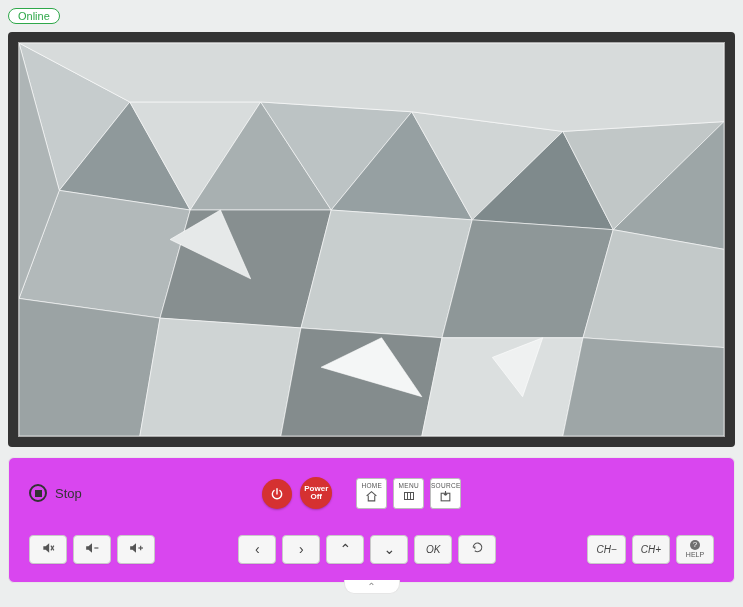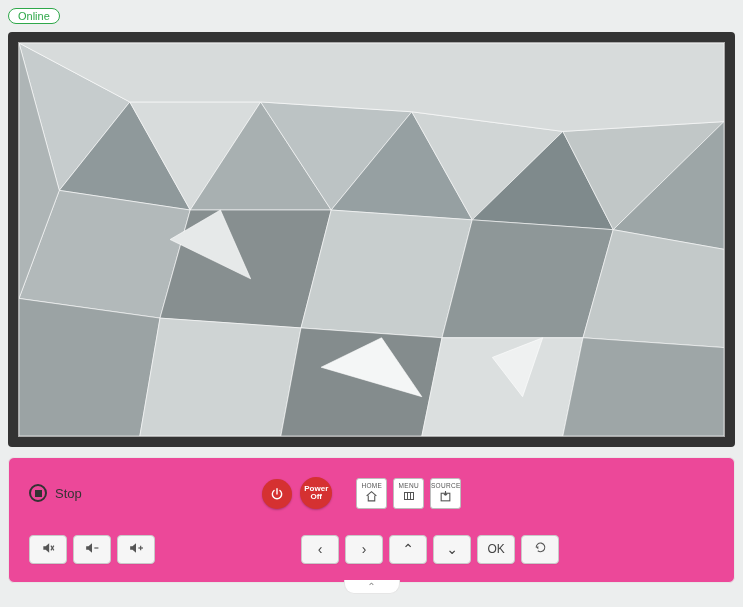--- a/index.html
+++ b/index.html
@@ -37,21 +37,21 @@
     position: relative;
     overflow: hidden;
   }
   .screen-inner svg {
     display: block;
     width: 100%;
     height: 100%;
   }
   .control-panel {
     margin-top: 10px;
-    background: #ec4899;
+    background: #d946ef;
     border-radius: 6px;
     border: 0.5px solid #e6e6e6;
     padding: 18px 20px 0 20px;
     position: relative;
   }
   .row1 {
     display: flex;
     align-items: center;
     height: 34px;
   }
@@ -142,21 +142,21 @@
     background: #f6f6f6;
     display: flex;
     align-items: center;
     justify-content: center;
     font-size: 12px;
     color: #444;
     cursor: pointer;
     box-shadow: 0 1px 0 rgba(0,0,0,0.04);
   }
   .rect-btn .glyph { font-size: 14px; }
-  .rect-btn.mini { font-size: 12px; }
+  .rect-btn.mini { font-size: 10px; font-style: italic; }
   .help-stack { display: flex; flex-direction: column; align-items: center; line-height: 1; }
   .help-q {
     width: 10px; height: 10px; border-radius: 50%;
     background: #707070; color: #fff; font-size: 8px;
     display: flex; align-items: center; justify-content: center;
     margin-bottom: 1px;
   }
   .help-text { font-size: 7px; color: #555; }
 
   .expand-tab {
@@ -346,20 +346,34 @@
             <svg width="15" height="13" viewBox="0 0 24 24">
                 <path d="M4 12a8 8 0 1 1 3 6" fill="none" stroke="#555" stroke-width="2"></path>
                 <path d="M4 12l4-3v6z" fill="#555"></path>
               </svg>
           </span>
         </div>
       </div>
 
       <div style="flex:1 1 auto;"></div>
 
+      <div class="group-ch">
+        <div class="rect-btn mini">
+            <span>CH−</span>
+          </div>
+        <div class="rect-btn mini">
+            <span>CH+</span>
+          </div>
+        <div class="rect-btn">
+          <div class="help-stack">
+            <span class="help-q">?</span>
+            <span class="help-text">HELP</span>
+          </div>
+        </div>
+      </div>
     </div>
 
     <div class="expand-tab">
       <span>⌃</span>
     </div>
 
   </div>
 
 </div>
 

